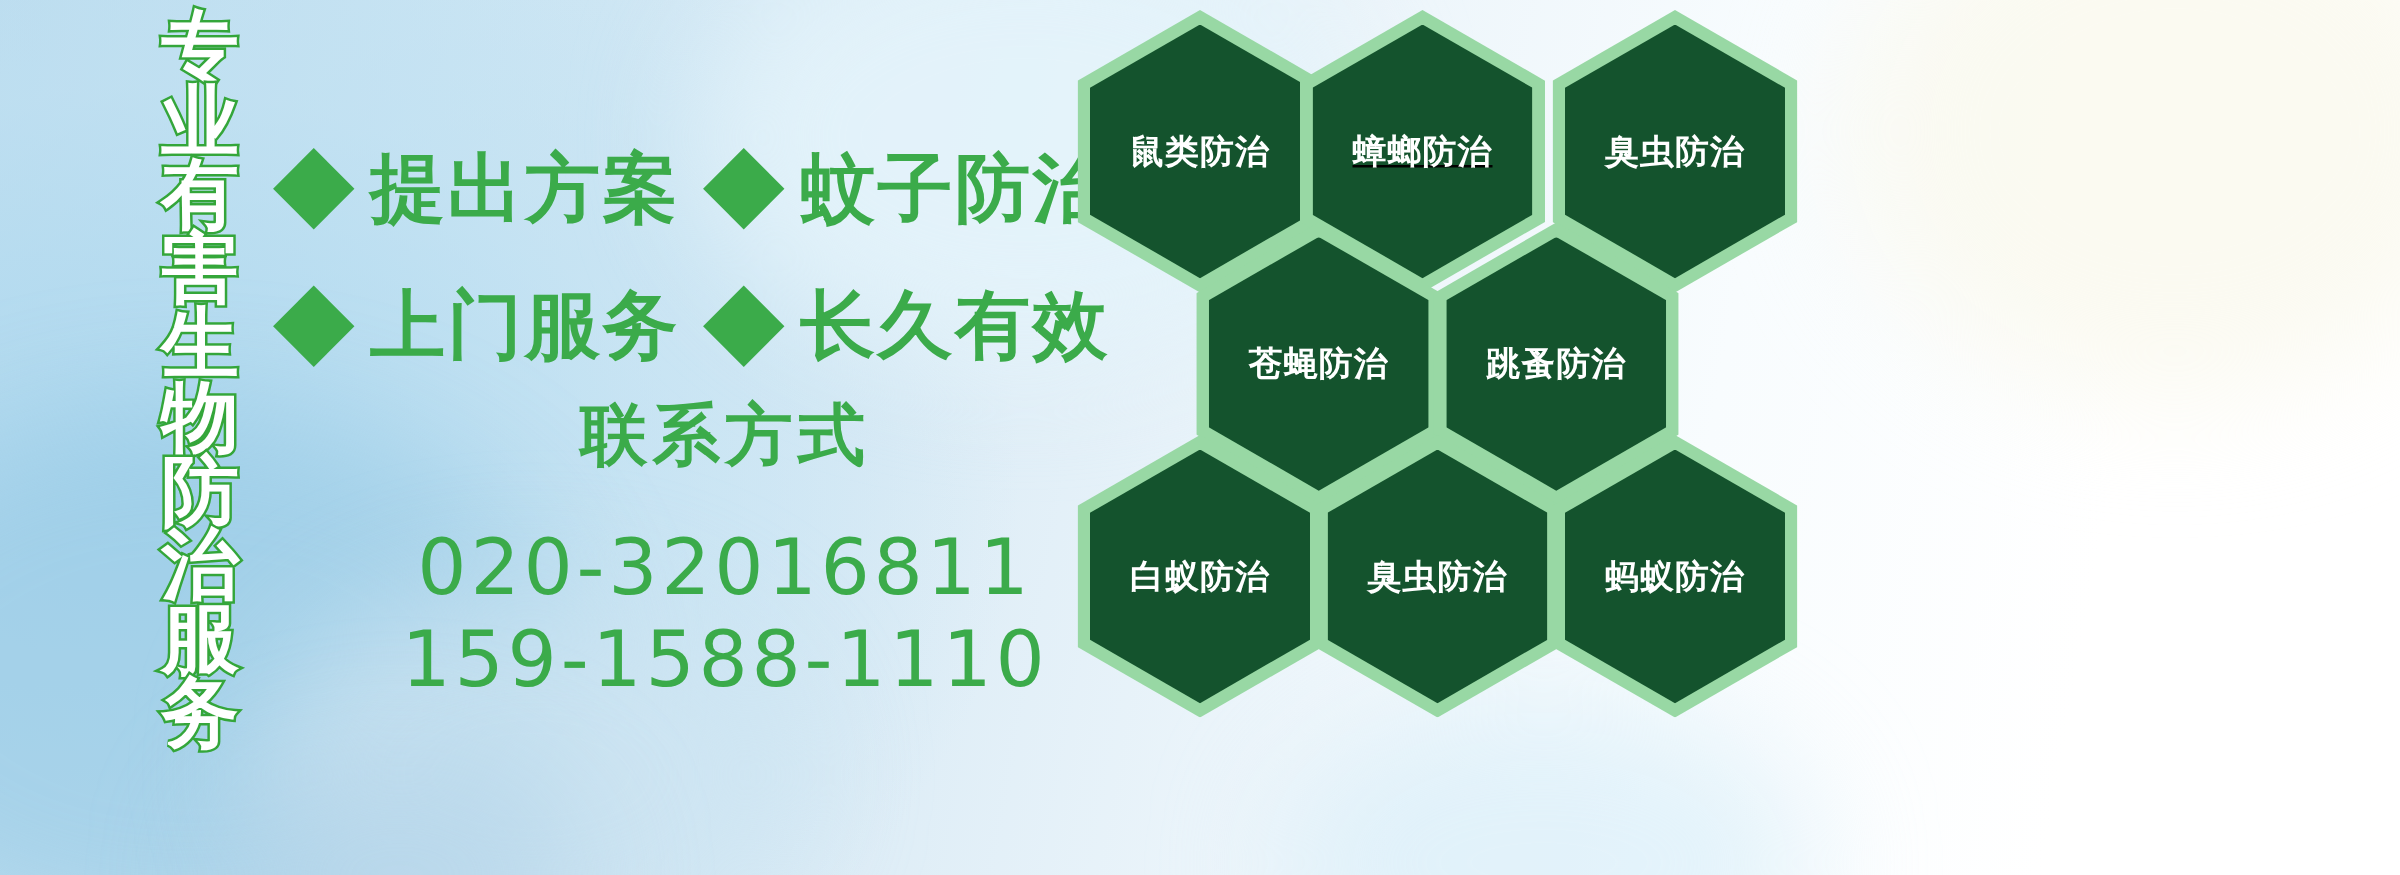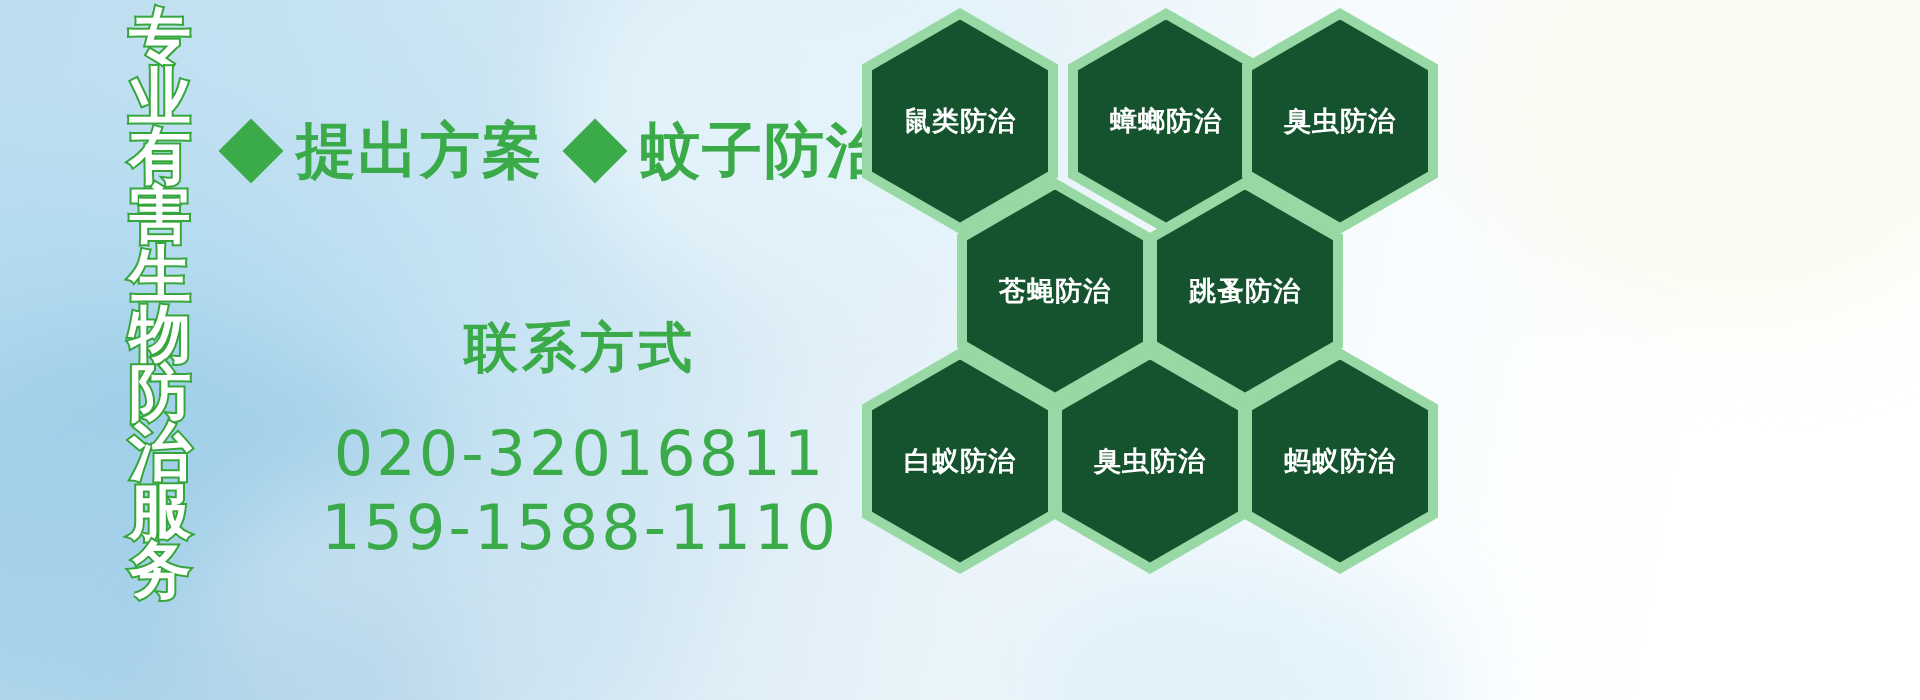--- a/index.html
+++ b/index.html
@@ -158,37 +158,43 @@
     <span class="vchar">务</span>
   </div>
 
   <div id="features">
     <div class="feature-row">
       <span class="diamond"></span>
       <span class="feature-text">提出方案</span>
       <span class="diamond"></span>
       <span class="feature-text last">蚊子防治</span>
     </div>
+    <div class="feature-row">
+      <span class="diamond"></span>
+      <span class="feature-text">上门服务</span>
+      <span class="diamond"></span>
+      <span class="feature-text last">长久有效</span>
+    </div>
   </div>
 
   <div id="contact">
     <div id="contact-title">联系方式</div>
     <div class="contact-phone">020-32016811</div>
     <div class="contact-phone">159-1588-1110</div>
   </div>
 
   <div id="honeycomb">
 
     <div class="hex-cell" style="left:0px;   top:8px;">
       <div class="hex-inner">
         <span class="hex-label">鼠类防治</span>
       </div>
     </div>
 
-    <div class="hex-cell" style="left:206px; top:8px;">
+    <div class="hex-cell" style="left:178px; top:8px;text-decoration:underline;">
       <div class="hex-inner">
         <span class="hex-label">蟑螂防治</span>
       </div>
     </div>
 
     <div class="hex-cell" style="left:380px; top:8px;">
       <div class="hex-inner">
         <span class="hex-label">臭虫防治</span>
       </div>
     </div>

